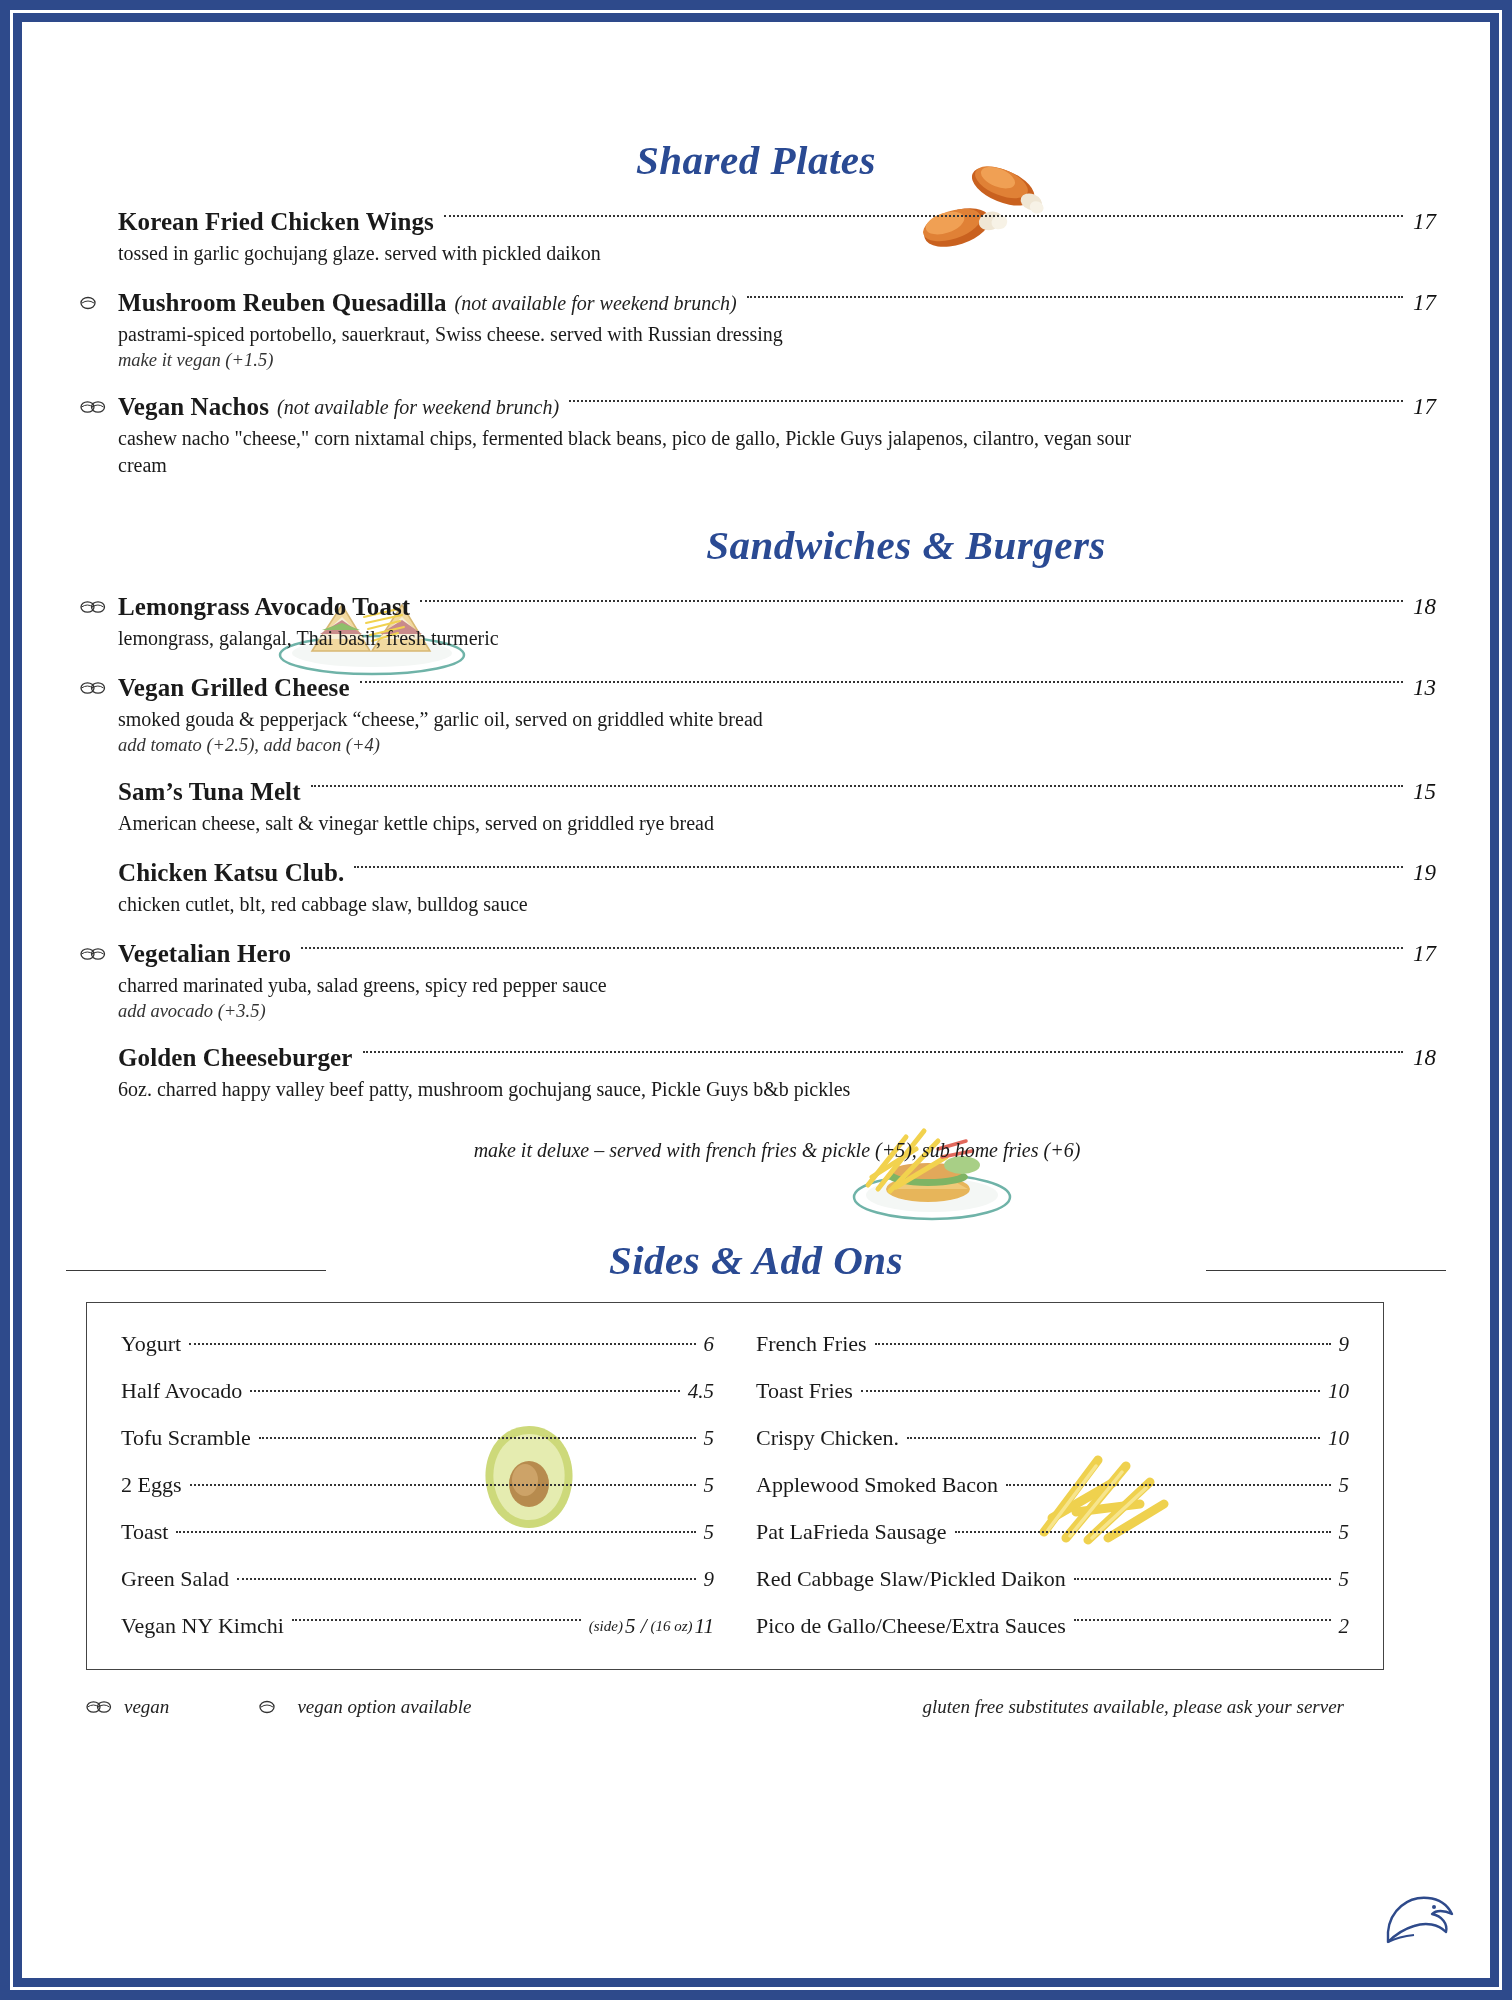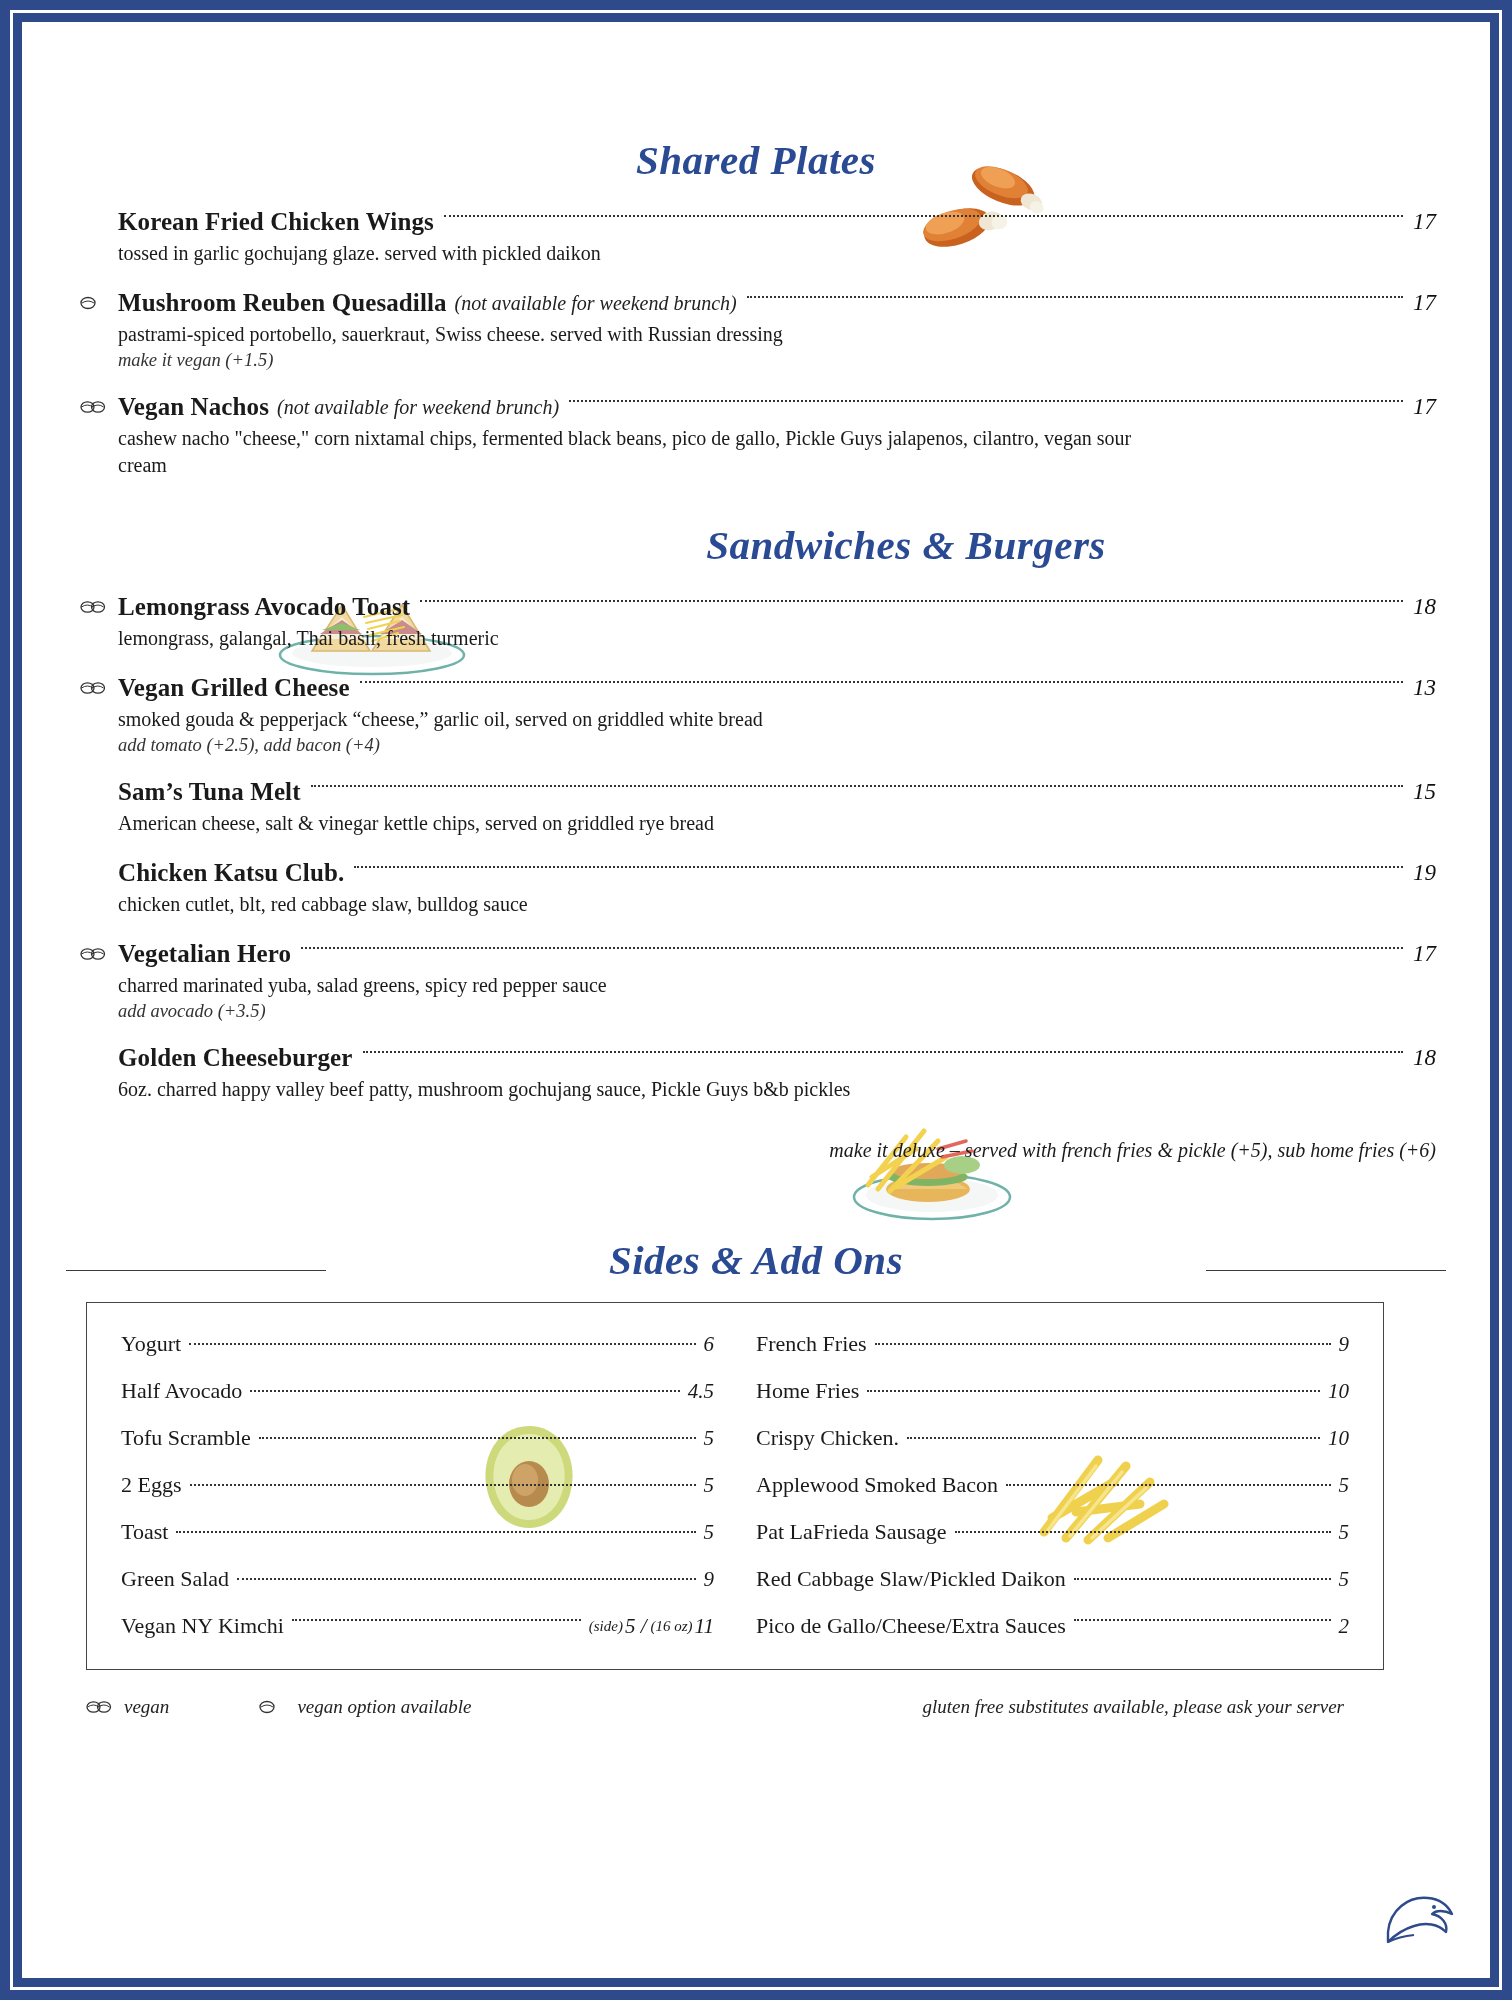--- a/index.html
+++ b/index.html
@@ -137,21 +137,21 @@
   .marker {
     position: absolute;
     left: -38px;
     top: 4px;
     width: 26px;
     height: 20px;
   }
   .leaf-svg { display: block; }
 
   .deluxe-note {
-    text-align: right;
+    text-align: center;
     font-style: italic;
     font-size: 20px;
     margin-top: 36px;
     color: #1a1a1a;
   }
 
   
   .sides-box {
     margin-top: 10px;
     margin-left: 20px;
@@ -512,21 +512,21 @@
 
         <div class="sides-col">
 
           <div class="side-row">
             <span class="side-name">French Fries</span>
             <span class="side-dots"></span>
             <span class="side-price">9</span>
           </div>
 
           <div class="side-row">
-            <span class="side-name">Home Fries</span>
+            <span class="side-name">Toast Fries</span>
             <span class="side-dots"></span>
             <span class="side-price">10</span>
           </div>
 
           <div class="side-row">
             <span class="side-name">Crispy Chicken.</span>
             <span class="side-dots"></span>
             <span class="side-price">10</span>
           </div>
 

